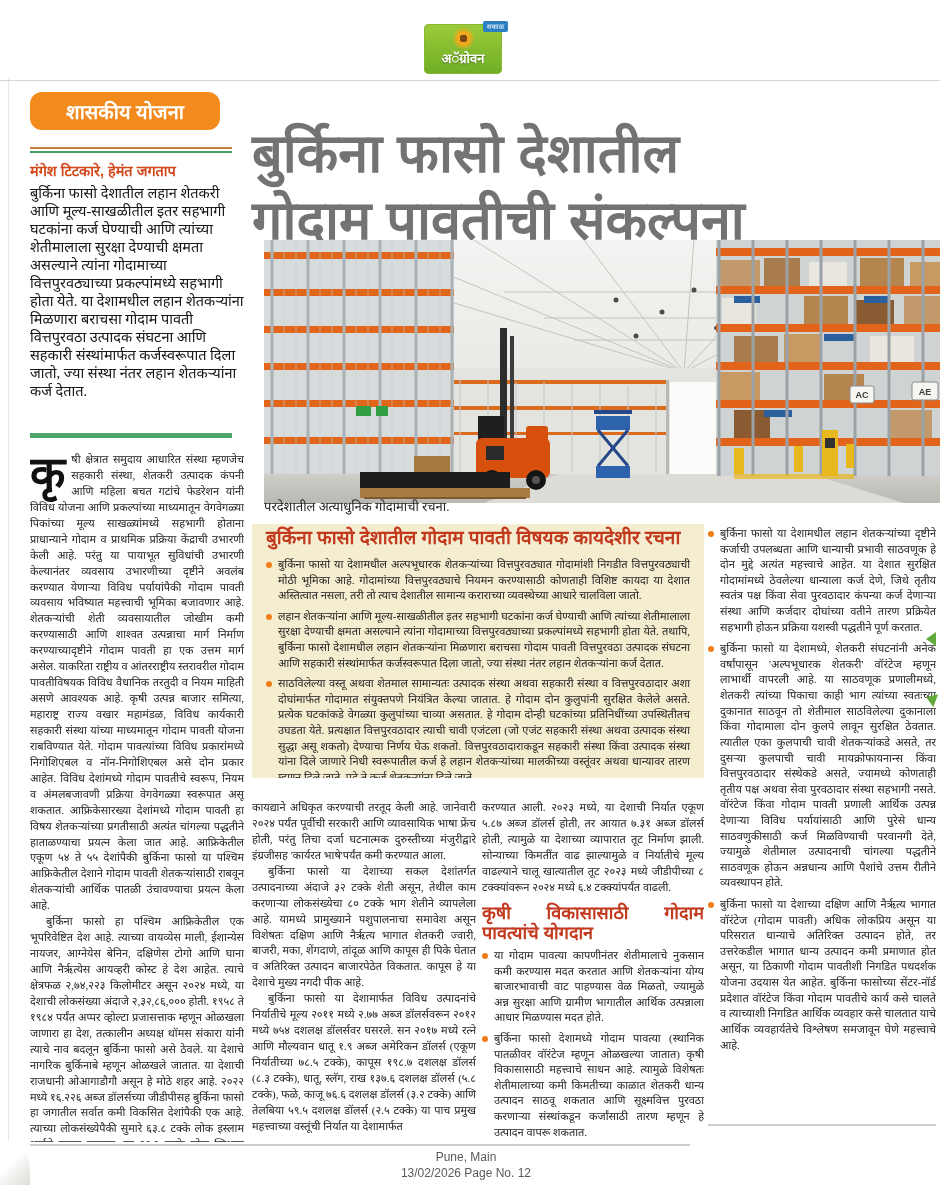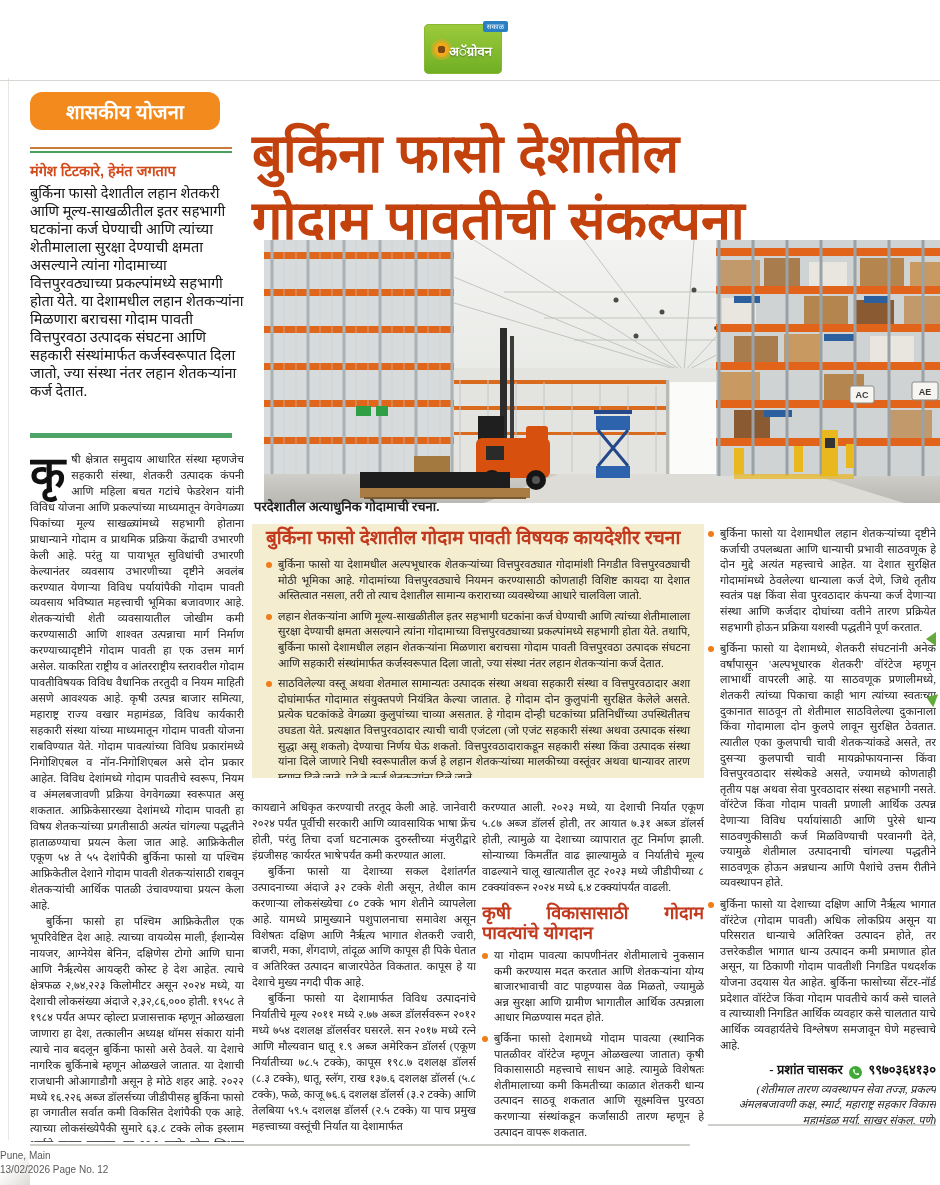--- a/index.html
+++ b/index.html
@@ -7,21 +7,21 @@
        font-family:"Liberation Serif",serif;color:#1c1c1c}
   .page{position:absolute;inset:0;background:#ffffff}
   .scan-edge{position:absolute;left:8px;top:78px;bottom:8px;width:1px;background:#e9e7e2}
   .corner-curl{position:absolute;left:0;bottom:0;width:30px;height:46px;
        background:linear-gradient(135deg,#ffffff 45%,#dddbd6 100%);border-top-right-radius:40px}
 
   
   .masthead{position:absolute;left:424px;top:24px;width:82px;height:52px}
   .logo{position:relative;width:78px;height:50px;border-radius:5px;
         background:linear-gradient(#9ccb3b,#6fae24);
-        display:flex;flex-direction:row;align-items:center;justify-content:center;
+        display:flex;flex-direction:column;align-items:center;justify-content:center;
         box-shadow:0 0 0 1px #8ab636 inset}
   .flower{width:15px;height:15px;border-radius:50%;
         background:radial-gradient(circle,#7a4a12 0 34%,#f3a81c 36% 100%);
         box-shadow:0 0 0 3px rgba(243,168,28,.45)}
   .brand{font-family:"Liberation Sans",sans-serif;font-weight:bold;color:#fff;font-size:13px;
         margin-top:3px;text-shadow:0 1px 1px rgba(0,0,0,.4)}
   .sakal{position:absolute;top:-3px;right:-6px;background:#2a7fc1;color:#fff;font-size:7px;
         padding:1px 4px;border-radius:2px;font-family:"Liberation Sans",sans-serif}
   .top-rule{position:absolute;left:0;right:0;top:80px;height:1px;background:#d8d6d2}
 
@@ -36,25 +36,25 @@
   .lead{position:absolute;left:30px;top:185px;width:214px;height:244px;font-size:14.5px;
         line-height:1.24;color:#151515;overflow:hidden}
   .lead-divider{position:absolute;left:30px;top:433px;width:202px;height:5px;background:#4fa567}
   .col-body{font-size:11px;line-height:1.45;text-align:justify;overflow:hidden}
   .col1{position:absolute;left:30px;top:452px;width:214px;height:690px}
   .dropcap{float:left;font-size:46px;line-height:40px;font-weight:bold;padding:2px 6px 0 0;color:#111}
   p{margin:0}
   .col-body p + p{text-indent:16px}
 
   
-  .headline{position:absolute;left:252px;top:84px;width:684px;color:#c2410c;
+  .headline{position:absolute;left:252px;top:84px;width:684px;color:#737373;
         font-family:"Liberation Sans",sans-serif;font-weight:bold;font-size:54px;line-height:1.24}
   .photo{position:absolute;left:252px;top:228px;width:684px;height:263px;background:#e7e7e5;overflow:hidden}
   .photo svg{display:block;width:100%;height:100%}
-  .caption{position:absolute;left:254px;top:497px;width:520px;font-size:13px;font-weight:bold;color:#222}
+  .caption{position:absolute;left:264px;top:497px;width:520px;font-size:13px;font-weight:normal;color:#222}
 
   
   .infobox{position:absolute;left:252px;top:524px;width:452px;height:254px;background:#f4edd0;
         padding:0 14px;box-sizing:border-box;overflow:hidden}
   .infobox h2{margin:0 0 7px;font-size:19px;color:#c2391e;font-family:"Liberation Sans",sans-serif;font-weight:bold}
   ul.bullets{list-style:none;margin:0;padding:0}
   ul.bullets li{position:relative;padding-left:12px;margin-bottom:5px;font-size:11px;line-height:1.42;text-align:justify}
   ul.bullets li::before{content:"";position:absolute;left:0;top:5px;width:6px;height:6px;border-radius:50%;background:#ef7d1a}
 
   
@@ -67,22 +67,22 @@
 
   .author{margin-top:8px;text-align:right}
   .author-name{font-weight:bold;font-size:13px;color:#111}
   .phone-badge{display:inline-flex;width:13px;height:13px;border-radius:50%;background:#3faa35;
         align-items:center;justify-content:center;vertical-align:-2px;margin:0 3px}
   .phone-badge svg{width:8px;height:8px;fill:#fff}
   .author-cred{font-style:italic;font-size:11px;line-height:1.4;color:#222;margin-top:2px}
 
   .rule-right{position:absolute;left:708px;top:1124px;width:228px;height:2px;background:#cfcdc9}
   .rule-left{position:absolute;left:30px;top:1144px;width:660px;height:2px;background:#cfcdc9}
-  .pagefoot{position:absolute;left:0;right:8px;top:1149px;text-align:left;line-height:1.35;
-        font-family:"Liberation Sans",sans-serif;font-size:10px;color:#5a5a5a}
+  .pagefoot{position:absolute;left:0;right:8px;top:1149px;text-align:center;line-height:1.35;
+        font-family:"Liberation Sans",sans-serif;font-size:12px;color:#5a5a5a}
 
   .edge-mark{position:absolute;width:0;height:0;border-top:7px solid transparent;
         border-bottom:7px solid transparent;border-right:10px solid #63a93c}
   .mark1{left:926px;top:632px}
   .mark2{left:926px;top:692px;transform:rotate(20deg)}
 </style>
 </head>
 <body>
 
 <div class="page">
@@ -305,32 +305,20 @@
       <li>बुर्किना फासो देशामध्ये गोदाम पावत्या (स्थानिक पातळीवर वॉरंटेज म्हणून ओळखल्या जातात) कृषी विकासासाठी महत्त्वाचे साधन आहे. त्यामुळे विशेषतः शेतीमालाच्या कमी किमतीच्या काळात शेतकरी धान्य उत्पादन साठवू शकतात आणि सूक्ष्मवित्त पुरवठा करणाऱ्या संस्थांकडून कर्जांसाठी तारण म्हणून हे उत्पादन वापरू शकतात.</li>
     </ul>
   </div>
 
   <div class="col4 col-body">
     <ul class="bullets">
       <li>बुर्किना फासो या देशामधील लहान शेतकऱ्यांच्या दृष्टीने कर्जाची उपलब्धता आणि धान्याची प्रभावी साठवणूक हे दोन मुद्दे अत्यंत महत्त्वाचे आहेत. या देशात सुरक्षित गोदामांमध्ये ठेवलेल्या धान्याला कर्ज देणे, जिथे तृतीय स्वतंत्र पक्ष किंवा सेवा पुरवठादार कंपन्या कर्ज देणाऱ्या संस्था आणि कर्जदार दोघांच्या वतीने तारण प्रक्रियेत सहभागी होऊन प्रक्रिया यशस्वी पद्धतीने पूर्ण करतात.</li>
       <li>बुर्किना फासो या देशामध्ये, शेतकरी संघटनांनी अनेक वर्षांपासून 'अल्पभूधारक शेतकरी' वॉरंटेज म्हणून लाभार्थी वापरली आहे. या साठवणूक प्रणालीमध्ये, शेतकरी त्यांच्या पिकाचा काही भाग त्यांच्या स्वतःच्या दुकानात साठवून तो शेतीमाल साठविलेल्या दुकानाला किंवा गोदामाला दोन कुलपे लावून सुरक्षित ठेवतात. त्यातील एका कुलपाची चावी शेतकऱ्यांकडे असते, तर दुसऱ्या कुलपाची चावी मायक्रोफायनान्स किंवा वित्तपुरवठादार संस्थेकडे असते, ज्यामध्ये कोणताही तृतीय पक्ष अथवा सेवा पुरवठादार संस्था सहभागी नसते. वॉरंटेज किंवा गोदाम पावती प्रणाली आर्थिक उत्पन्न देणाऱ्या विविध पर्यायांसाठी आणि पुरेसे धान्य साठवणुकीसाठी कर्ज मिळविण्याची परवानगी देते, ज्यामुळे शेतीमाल उत्पादनाची चांगल्या पद्धतीने साठवणूक होऊन अन्नधान्य आणि पैशांचे उत्तम रीतीने व्यवस्थापन होते.</li>
       <li>बुर्किना फासो या देशाच्या दक्षिण आणि नैर्ऋत्य भागात वॉरंटेज (गोदाम पावती) अधिक लोकप्रिय असून या परिसरात धान्याचे अतिरिक्त उत्पादन होते, तर उत्तरेकडील भागात धान्य उत्पादन कमी प्रमाणात होत असून, या ठिकाणी गोदाम पावतीशी निगडित पथदर्शक योजना उदयास येत आहेत. बुर्किना फासोच्या सेंटर-नॉर्ड प्रदेशात वॉरंटेज किंवा गोदाम पावतीचे कार्य कसे चालते व त्याच्याशी निगडित आर्थिक व्यवहार कसे चालतात याचे आर्थिक व्यवहार्यतेचे विश्लेषण समजावून घेणे महत्त्वाचे आहे.</li>
     </ul>
-    <div class="author">
-      <div class="author-name">
-        <span>- प्रशांत चासकर</span>
-        <span class="phone-badge">
-            <svg viewBox="0 0 24 24">
-              <path d="M6.6 10.8c1.4 2.8 3.8 5.2 6.6 6.6l2.2-2.2c.3-.3.7-.4 1-.2 1.1.4 2.3.6 3.6.6.6 0 1 .4 1 1V20c0 .6-.4 1-1 1C10.1 21 3 13.9 3 5c0-.6.4-1 1-1h3.5c.6 0 1 .4 1 1 0 1.2.2 2.4.6 3.6.1.3 0 .7-.2 1l-2.3 2.2z"></path>
-            </svg>
-          </span>
-        <span>९९७०३६४१३०</span>
-      </div>
-      <div class="author-cred">(शेतीमाल तारण व्यवस्थापन सेवा तज्ज्ञ, प्रकल्प अंमलबजावणी कक्ष, स्मार्ट, महाराष्ट्र सहकार विकास महामंडळ मर्या. साखर संकुल, पुणे)</div>
-    </div>
   </div>
 
   <div class="rule-right"></div>
   <div class="rule-left"></div>
 
   <div class="pagefoot">
     <div>Pune, Main</div>
     <div>13/02/2026  Page No. 12</div>
   </div>
 

